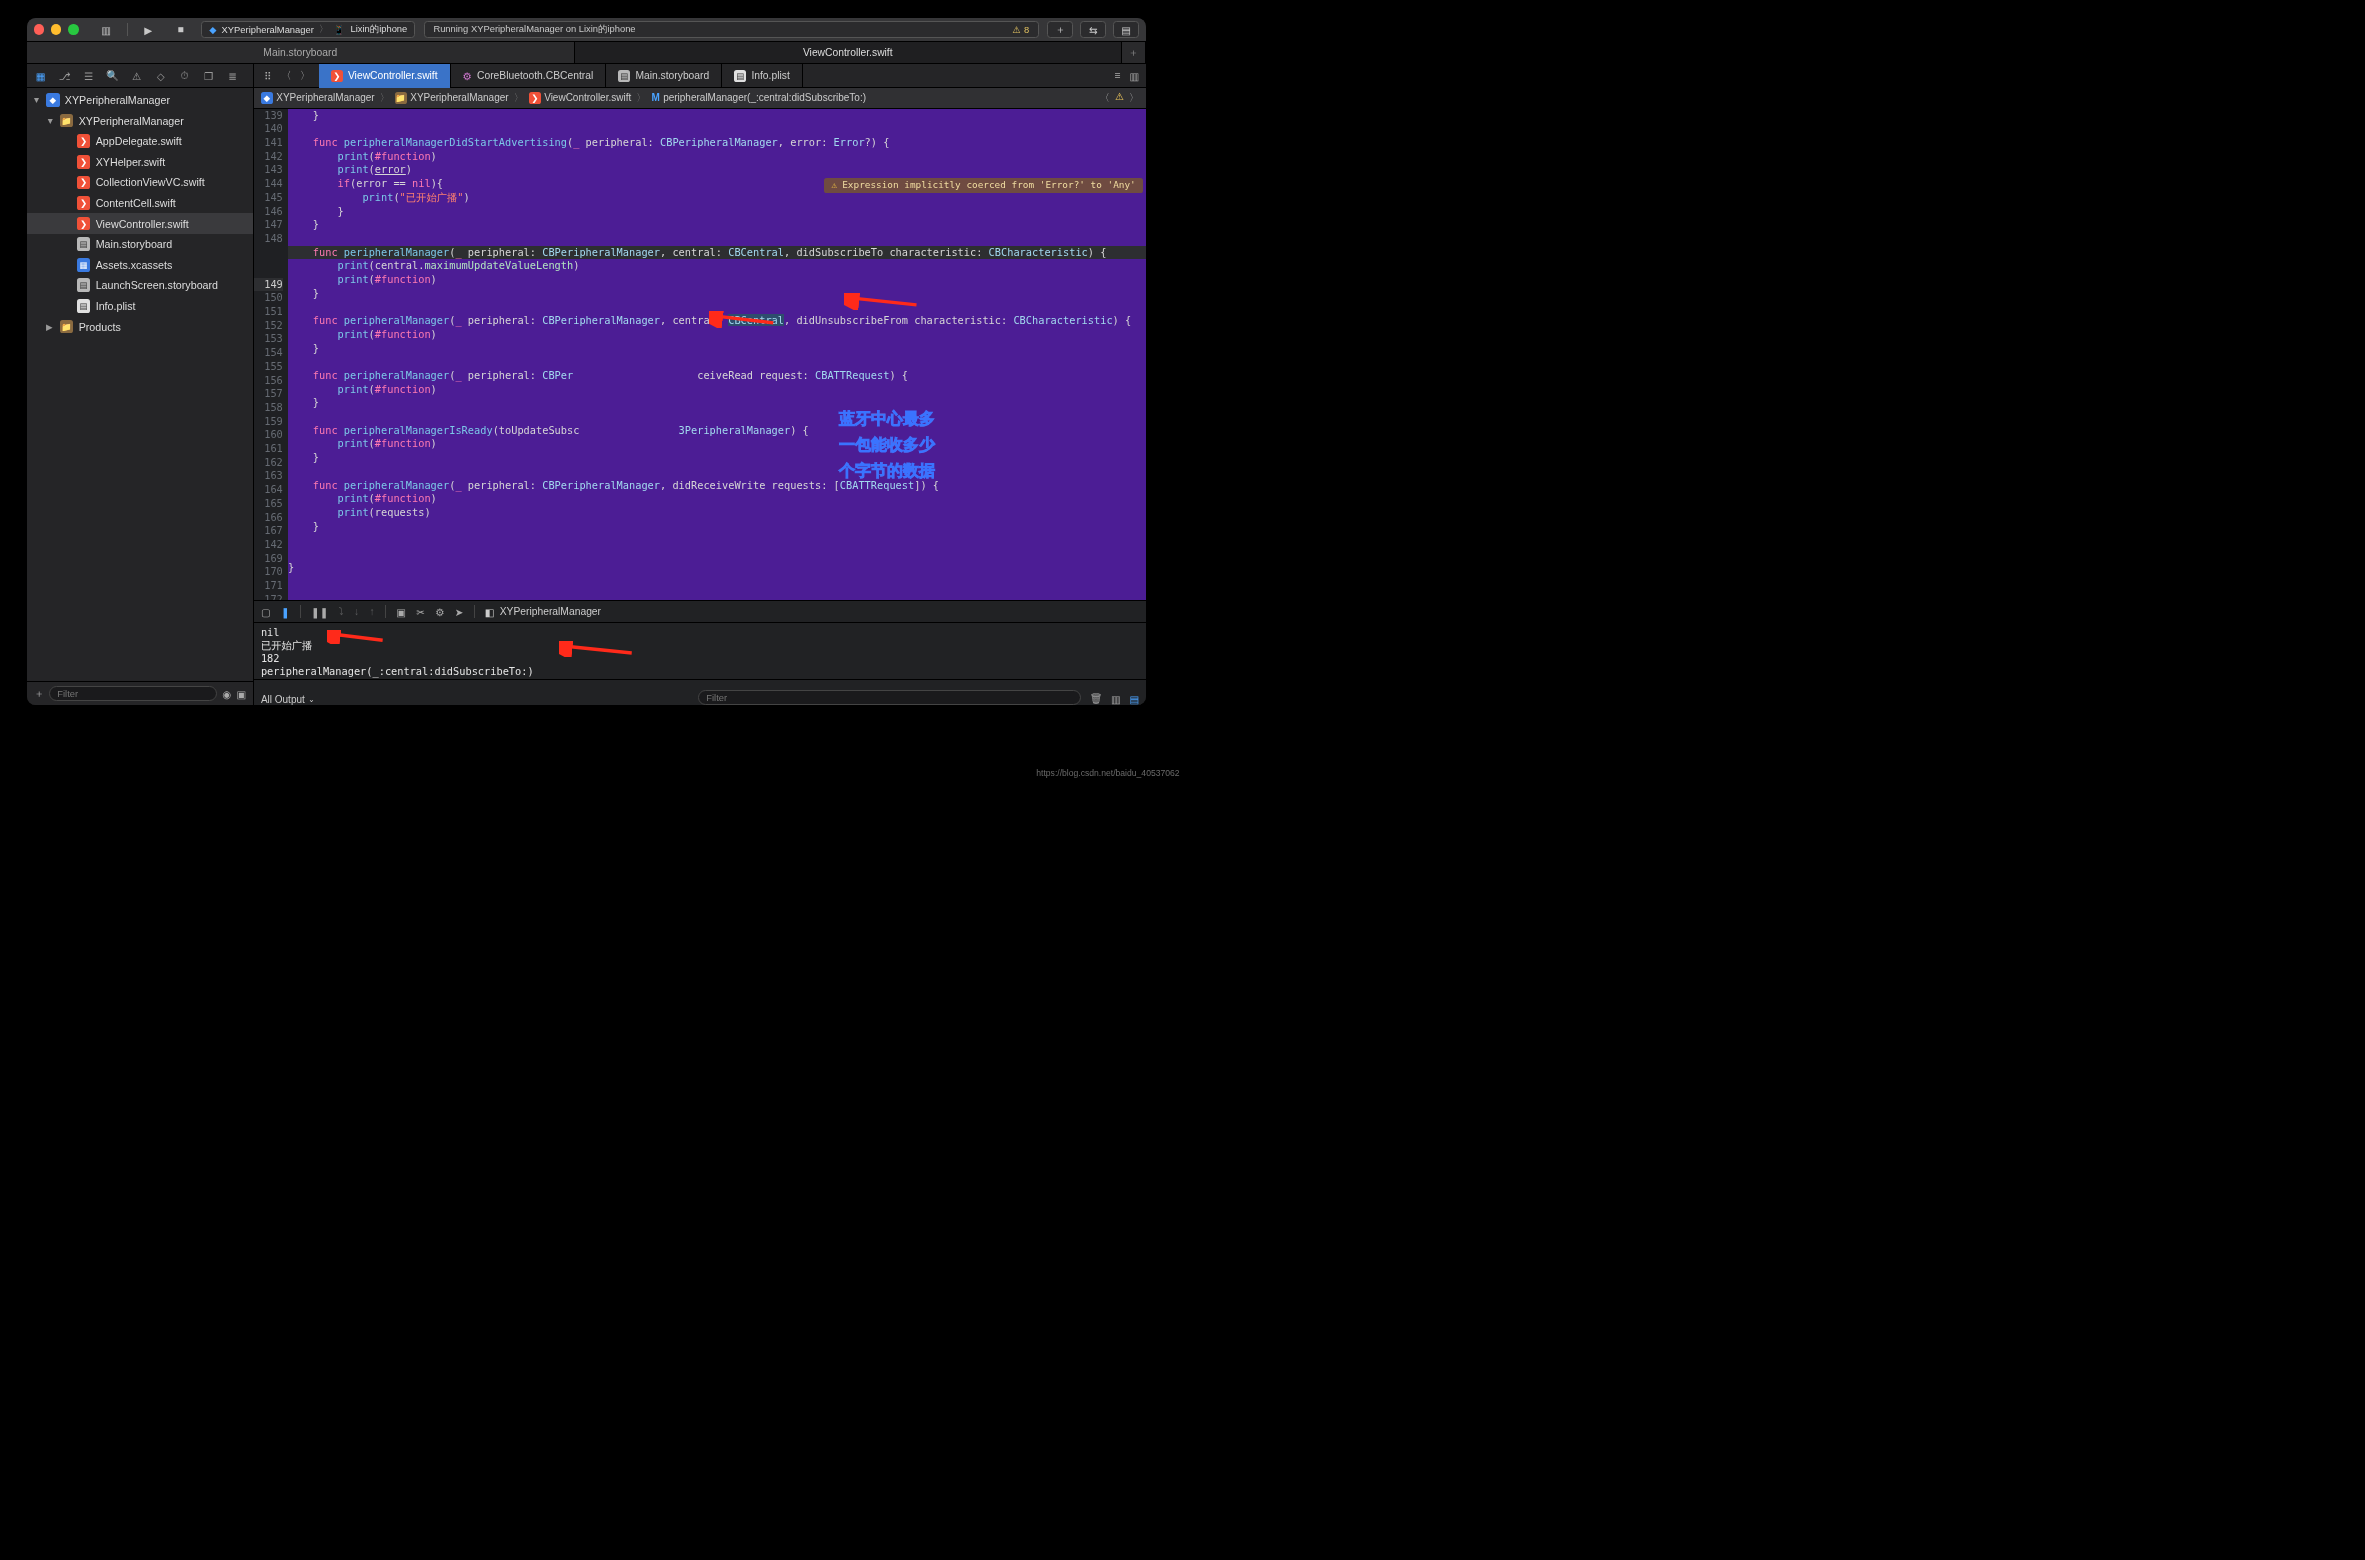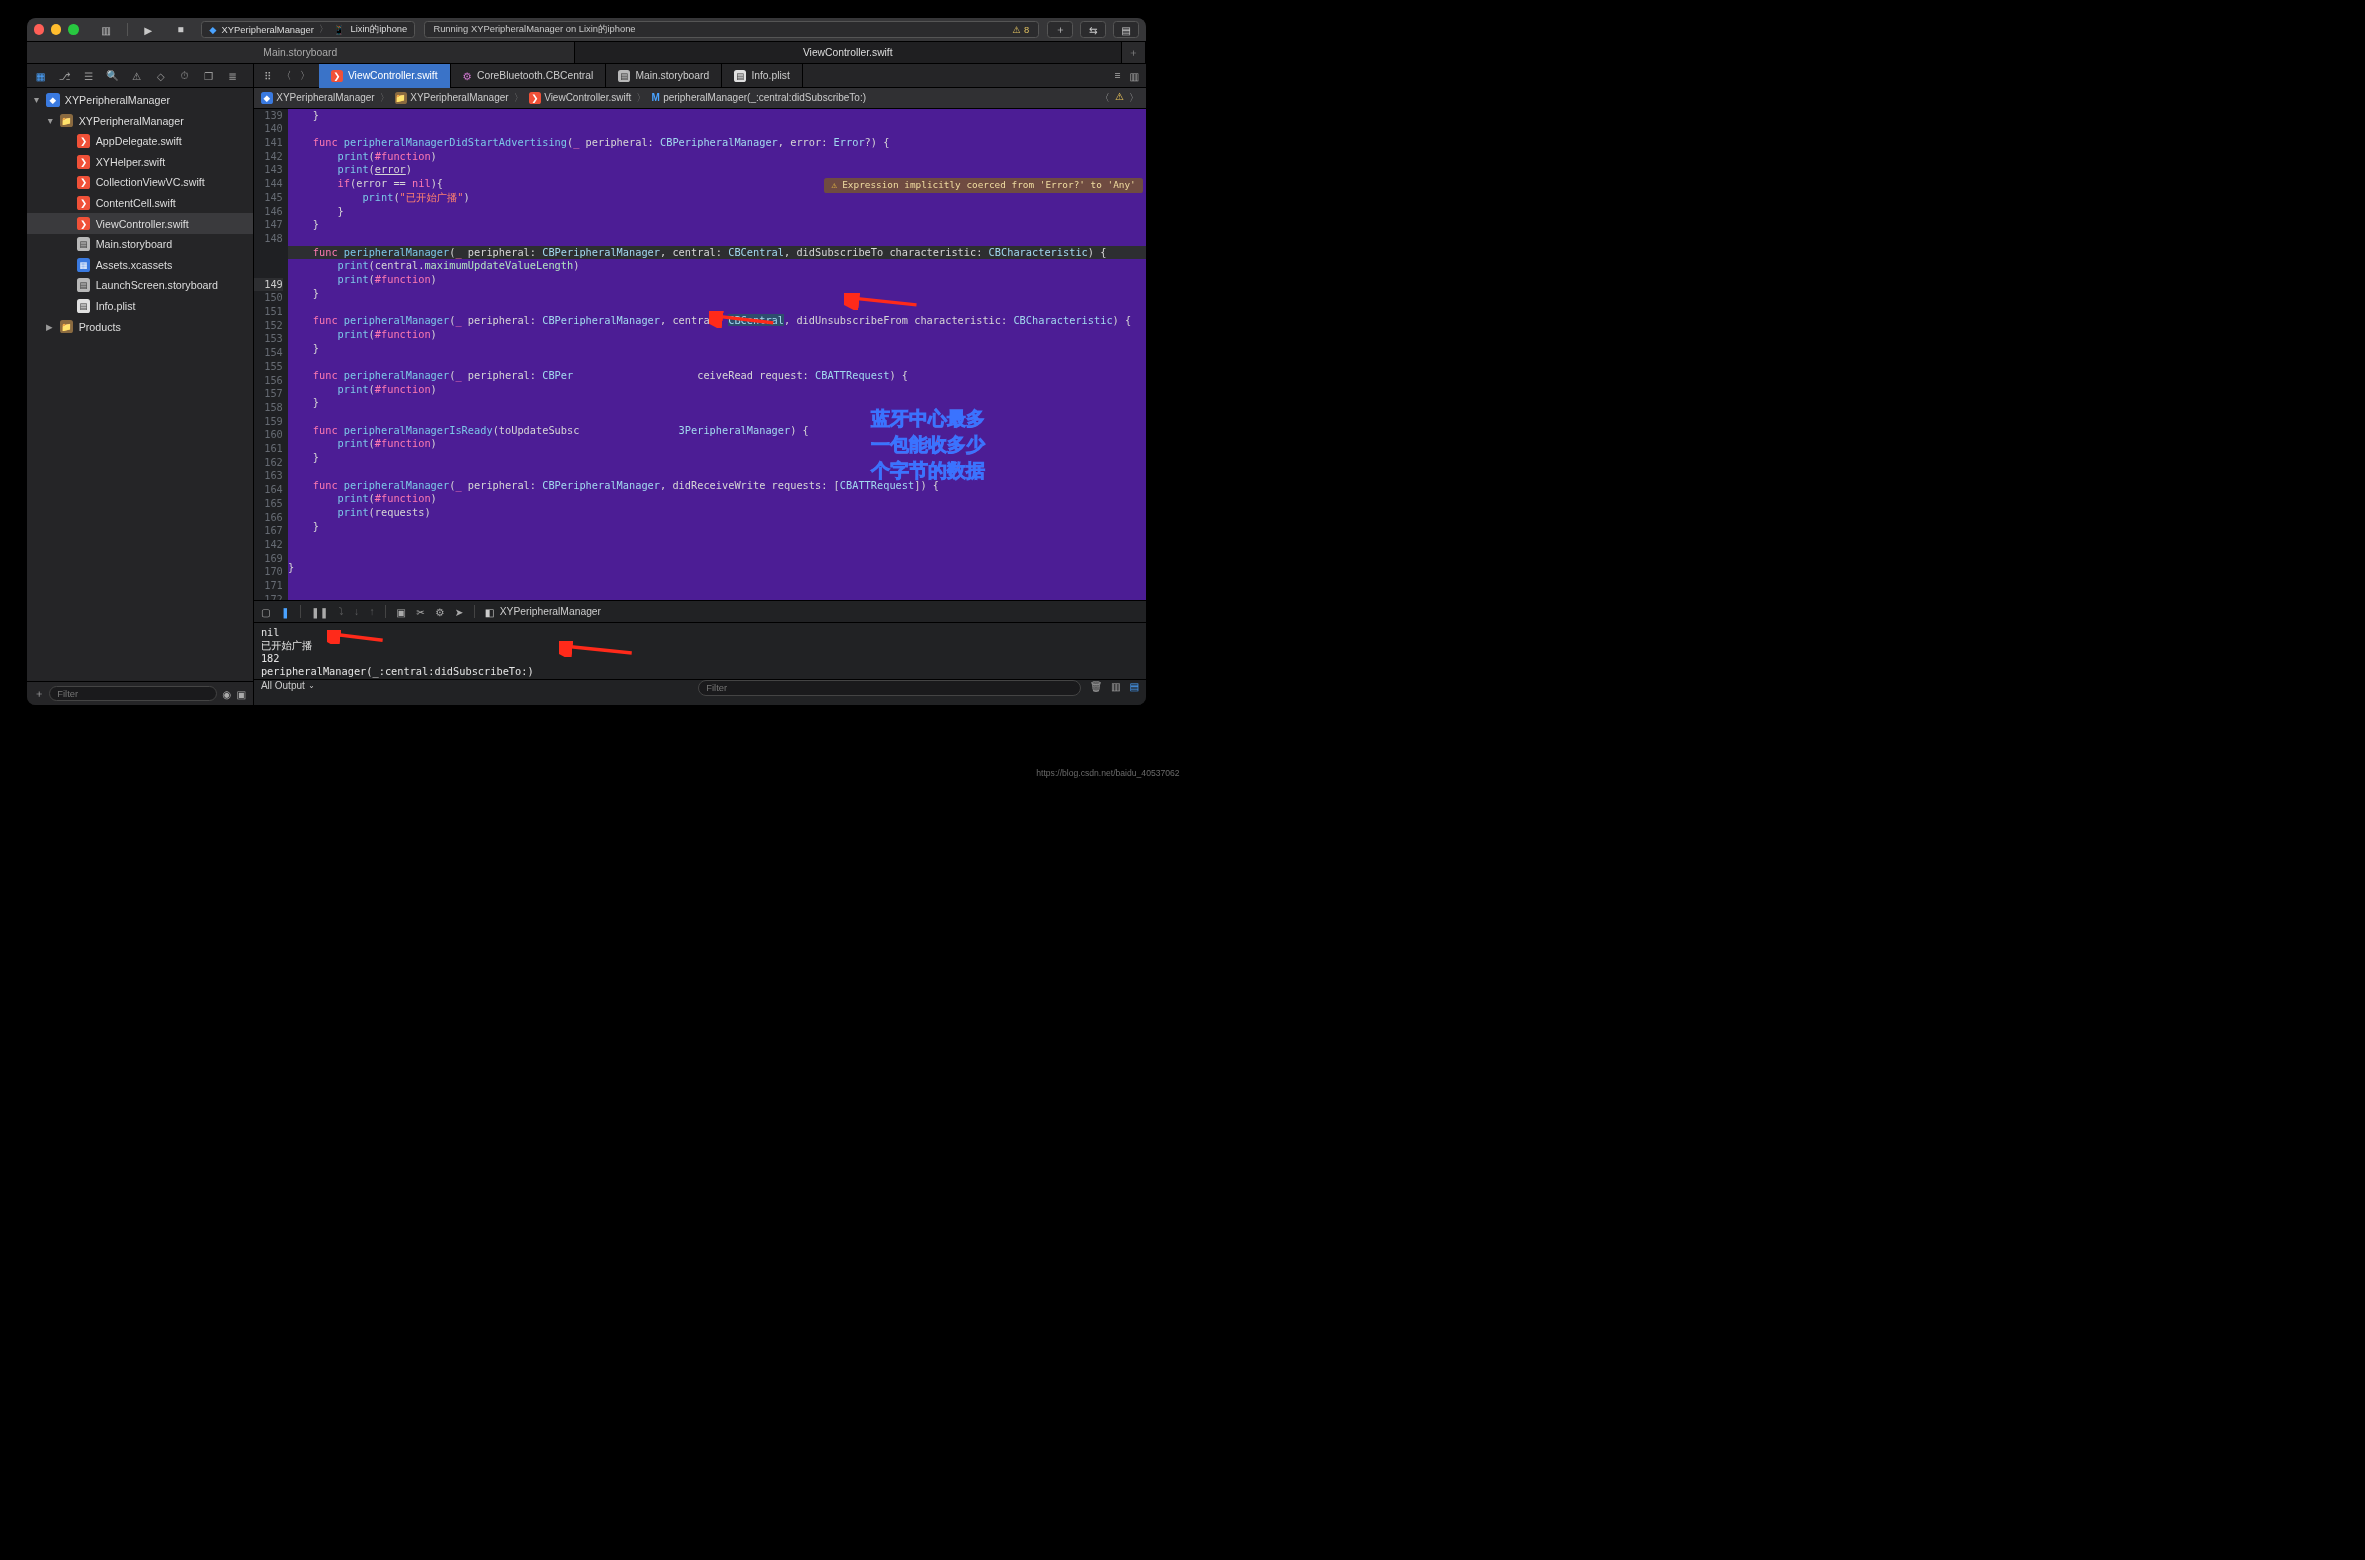--- a/index.html
+++ b/index.html
@@ -134,35 +134,34 @@
 }
 .inline-warn .tri { color: #f4c542; }
 
 
 .zh-annot {
   position: absolute;
   left: 585px; top: 297px;
   color: #ff3a2f;
   -webkit-text-stroke: 0.9px #3a73ff;
   font-weight: 800;
-  font-size: 19px;
+  font-size: 16px;
   line-height: 26px;
   text-align: left;
   font-family: "PingFang SC","Hiragino Sans GB","Microsoft YaHei",sans-serif;
   pointer-events: none;
-  margin-left: 32px;
 }
 
 
 .debug-area { height: 105px; display: flex; flex-direction: column; border-top: 0.9px solid #000; background: #212224; }
 .debug-toolbar { height: 22px; display: flex; align-items: center; gap: 10.3px; padding: 0 6.9px; border-bottom: 0.9px solid #000; color: #aaa; }
 .debug-toolbar .sep { width:0.9px; height:13px; background:#444; }
 .debug-target { display:flex; align-items:center; gap:5.2px; color:#ccc; }
 .console { flex:1; padding: 3.4px 6.9px; font-family: "SF Mono", Menlo, monospace; font-size: 10.3px; line-height: 13px; color: #e5e5e5; white-space: pre; overflow: hidden; }
-.debug-bottom { height: 26px; display: flex; align-items: flex-start; padding: 0 6.9px; gap: 8.6px; border-top: 0.9px solid #000; }
+.debug-bottom { height: 26px; display: flex; align-items: flex-end; padding: 0 6.9px; gap: 8.6px; border-top: 0.9px solid #000; }
 .debug-bottom .out-sel { color:#ccc; font-size:10px; display:flex; align-items:center; gap:3.4px; }
 .debug-bottom .spacer { flex:1; }
 
 
 .arrow { position: absolute; pointer-events: none; }
 
 
 .watermark { position: absolute; right: 3.4px; bottom: 1.7px; color: #6a6a6a; font-size: 8.6px; }
 
 </style>

